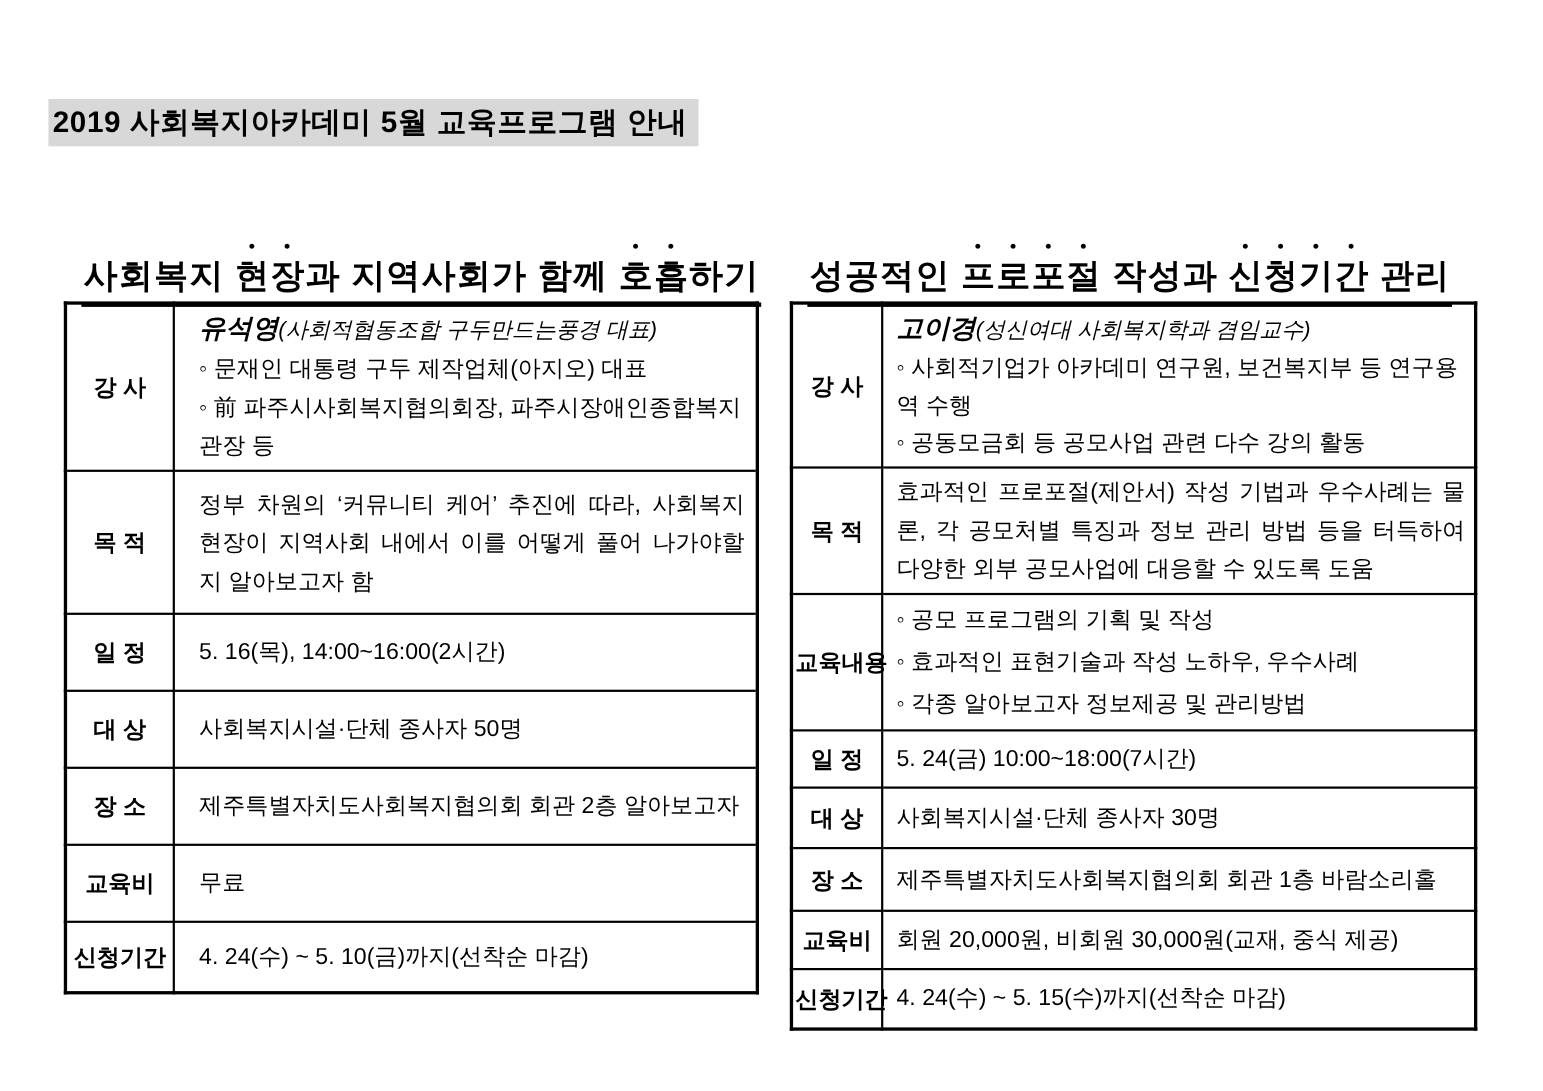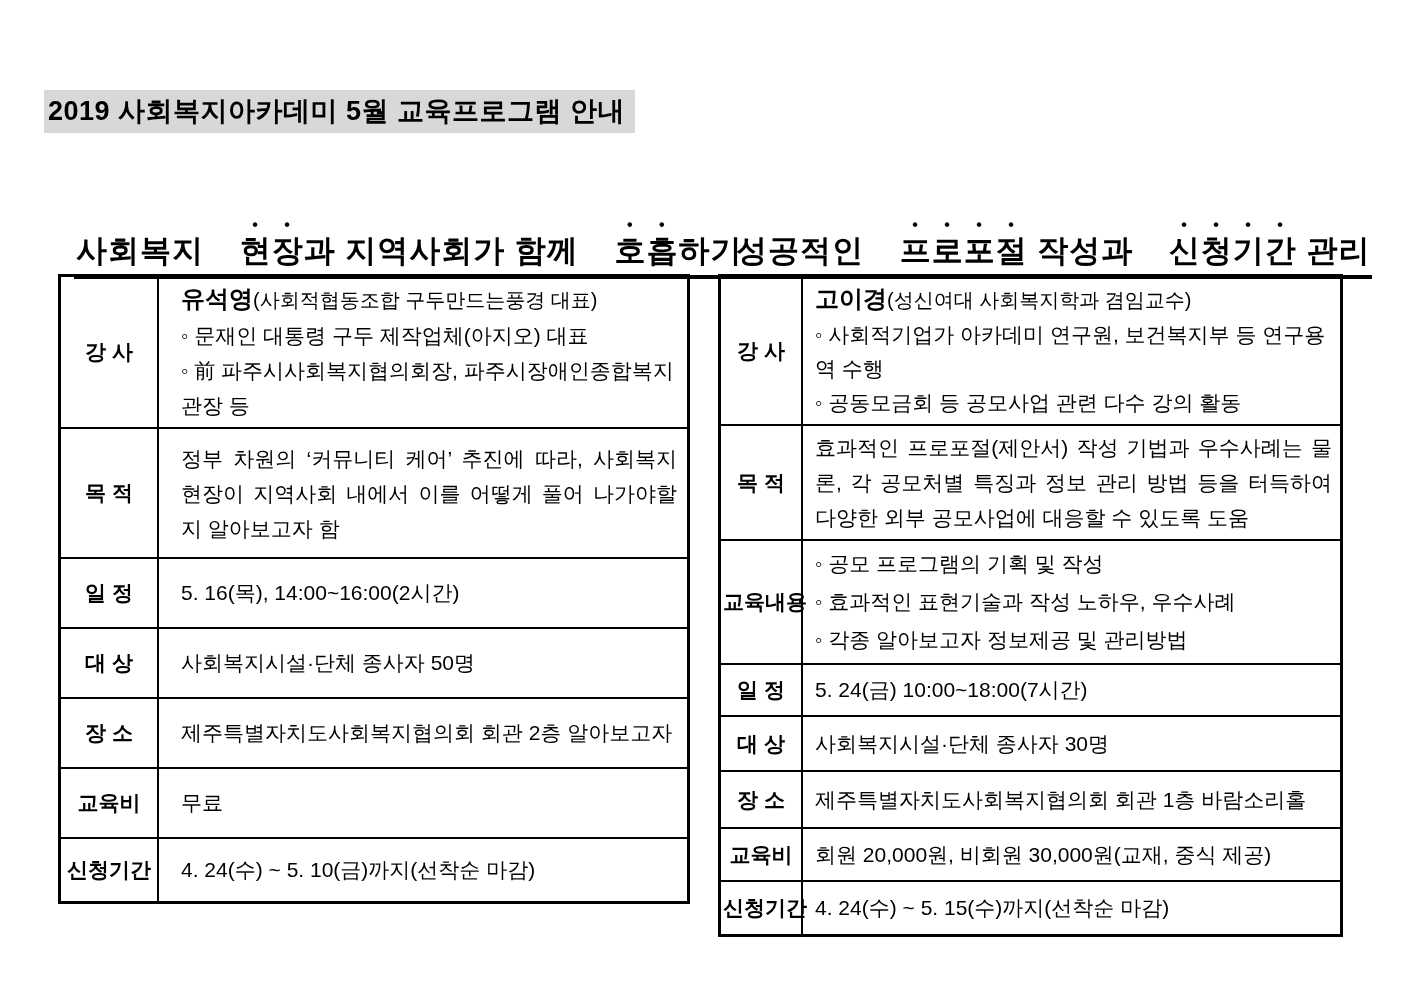--- a/index.html
+++ b/index.html
@@ -62,21 +62,20 @@
     padding: 12px 2px 3px 2px;
     white-space: nowrap;
   }
   .program-title.left  { left: 74px; }
   .program-title.right { left: 734px; }
   .em-dot {
     -webkit-text-emphasis: filled dot;
     text-emphasis: filled dot;
     -webkit-text-emphasis-position: over right;
     text-emphasis-position: over right;
-    margin-left: 26px;
   }
 
   
   .program-table {
     position: absolute;
     top: 274px;
     border-collapse: collapse;
     table-layout: fixed;
     border: 3px solid #000;
   }
@@ -97,21 +96,21 @@
 
   .content-cell {
     font-size: 21px;
     line-height: 32px;
     padding: 4px 10px 4px 22px;
     text-align: left;
   }
   .program-table.right .content-cell { padding-left: 12px; padding-right: 8px; }
   .content-cell.justify { text-align: justify; line-height: 35px; margin-left: 16px; }
 
-  .speaker-line { line-height: 36px; }
+  .speaker-line { line-height: 36px; font-style: italic; }
   .speaker-name { font-size: 24px; font-weight: 800; }
   .speaker-affiliation { font-size: 20px; }
   .bullet-line { line-height: 35px; }
   .program-table.right .bullet-line { line-height: 34px; }
   .content-line { line-height: 38px; }
 
   
   .program-table.left tr:nth-child(1) { height: 138px; }
   .program-table.left tr:nth-child(2) { height: 130px; }
   .program-table.left tr:nth-child(3) { height: 70px; }

